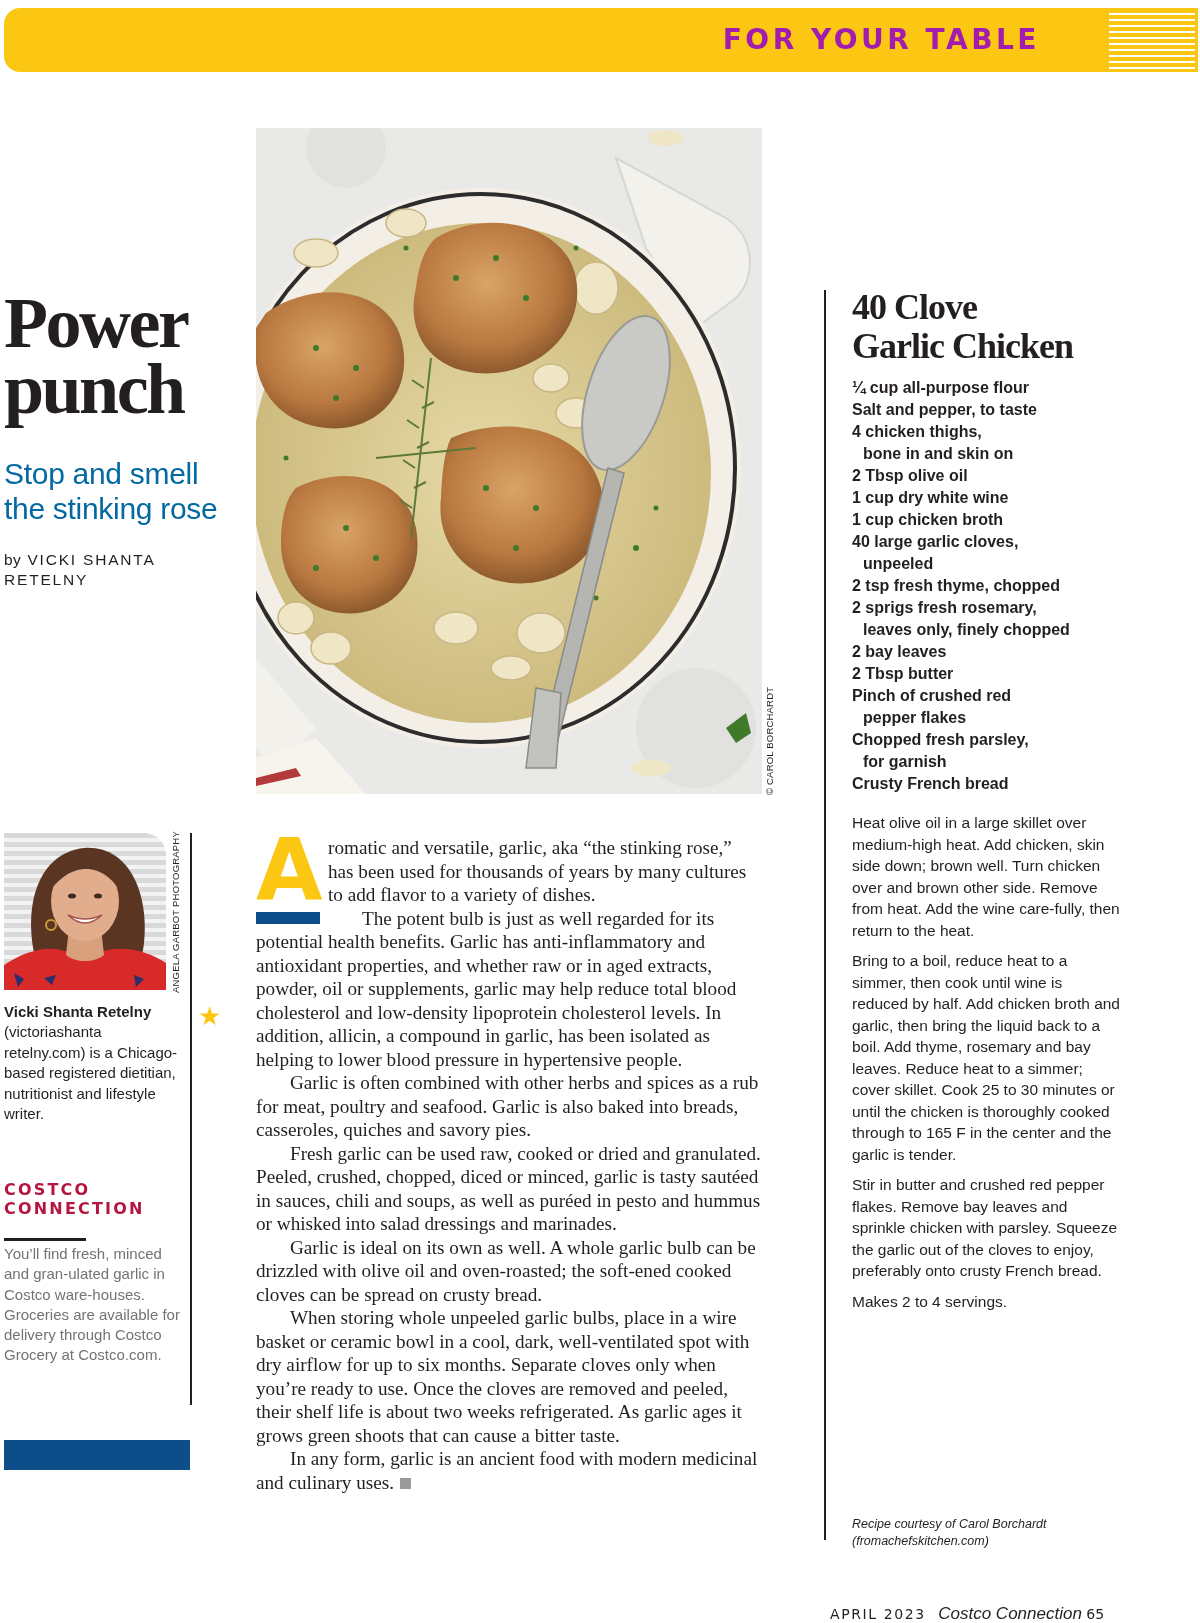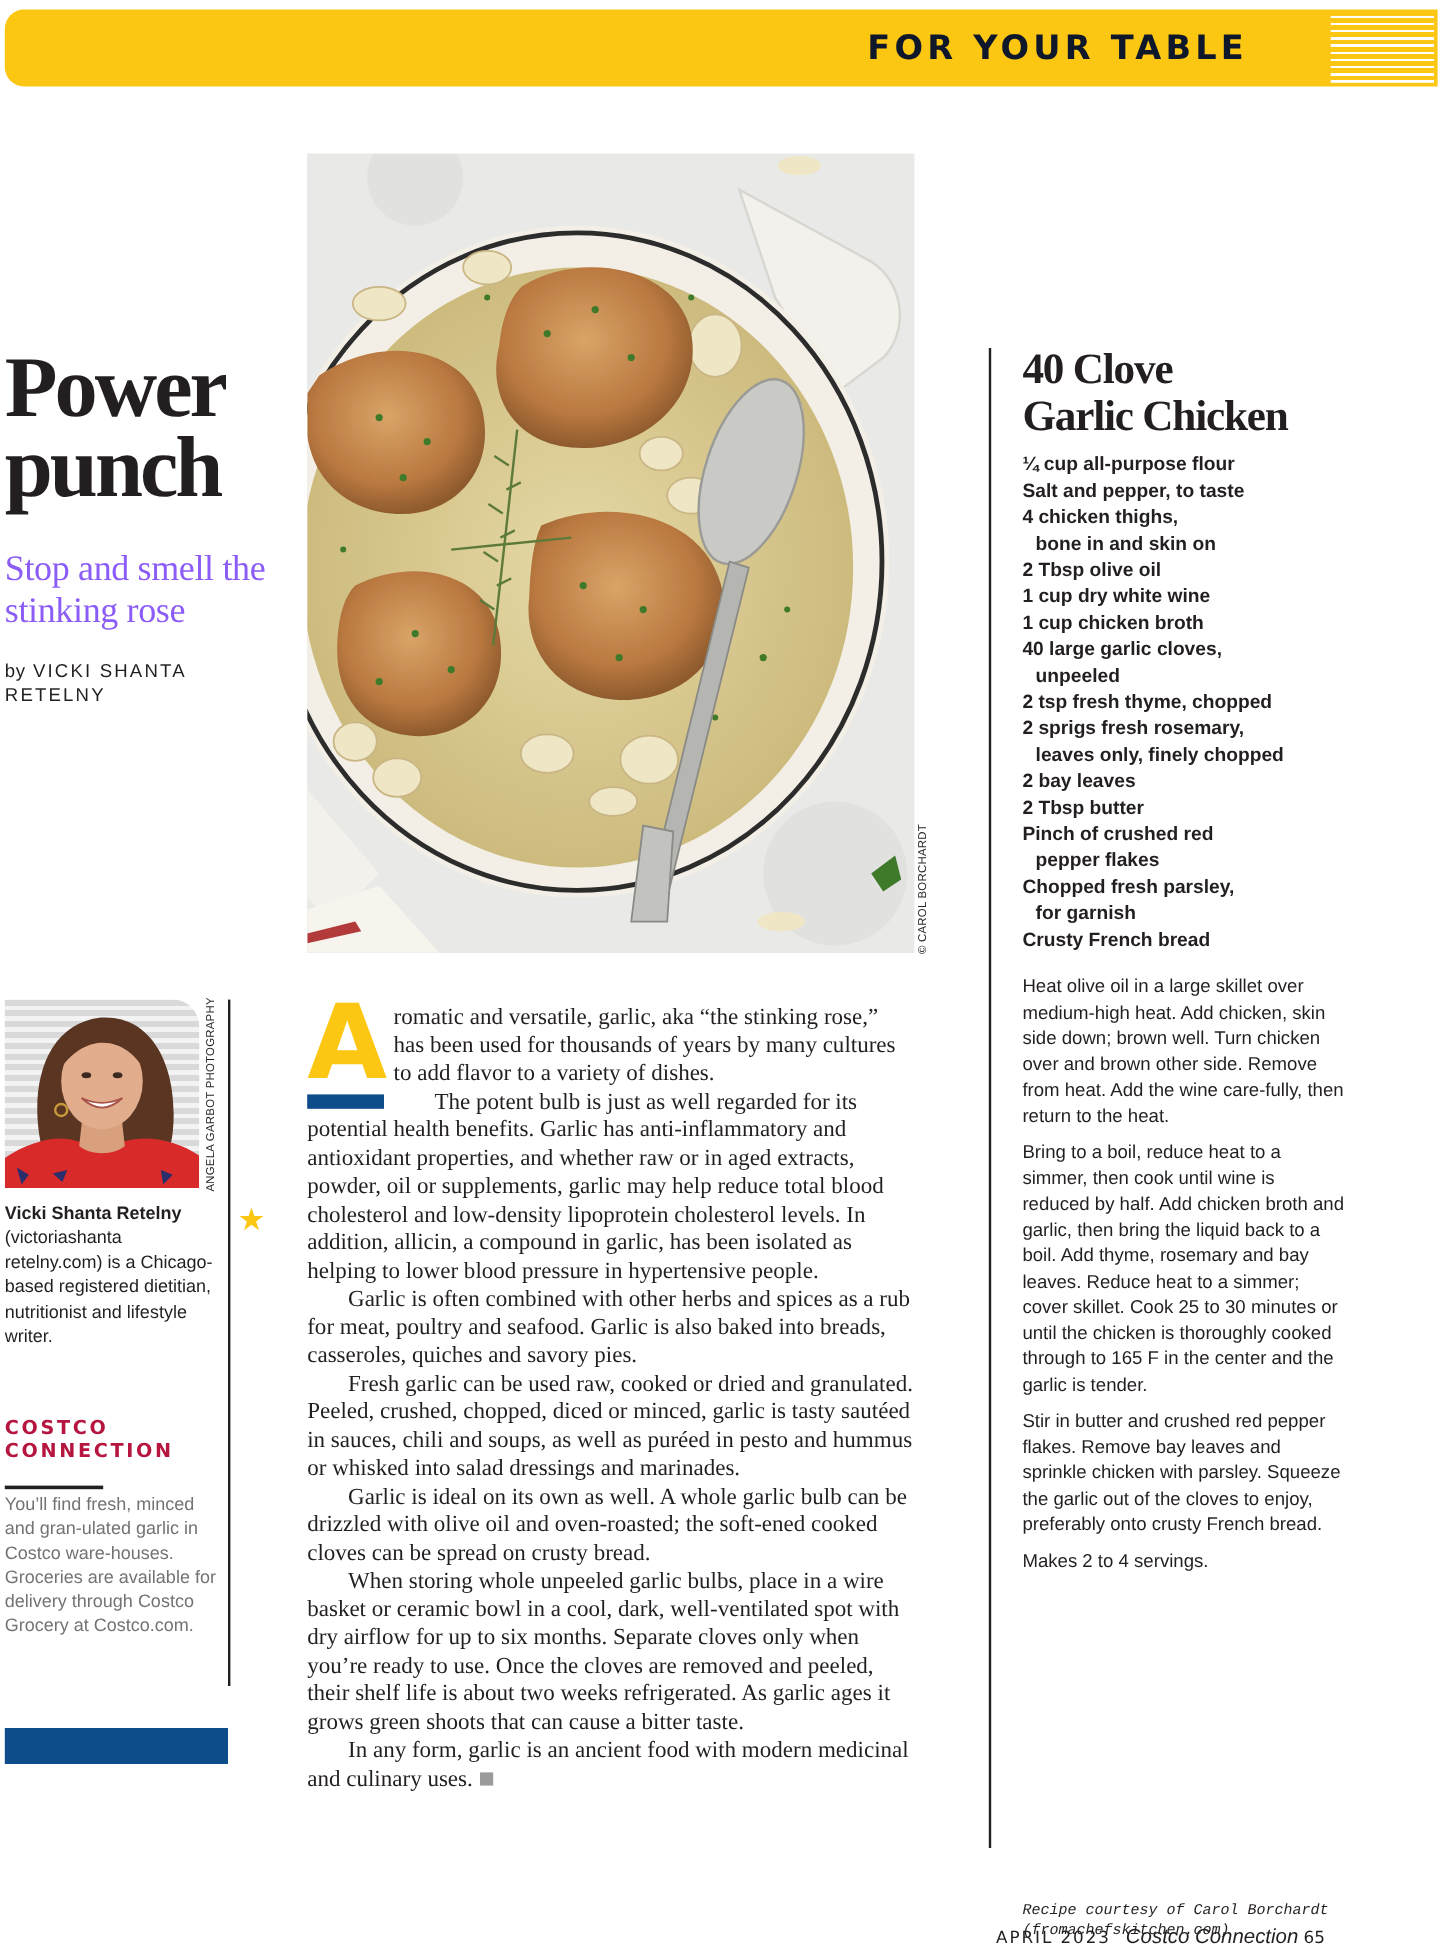--- a/index.html
+++ b/index.html
@@ -7,37 +7,37 @@
   body { position: relative; font-family: "Liberation Sans", sans-serif; color: #231f20; }
 
   
   .banner {
     position: absolute; left: 4px; top: 8px; width: 1194px; height: 64px;
     background: #fcc713; border-radius: 16px 0 0 16px;
   }
   .banner-title {
     position: absolute; right: 158px; top: 15px;
     font-family: "DejaVu Sans", sans-serif; font-weight: bold;
-    font-size: 28px; letter-spacing: 3.5px; color: #0f172a;
+    font-size: 28px; letter-spacing: 3.5px; color: #a21caf;
   }
   .banner-stripes {
     position: absolute; right: 3px; top: 5px; width: 86px; height: 56px;
     background: repeating-linear-gradient(to bottom, #ffffff 0px, #ffffff 2px, #fcc713 2px, #fcc713 6px);
   }
 
   
   .headline {
     position: absolute; left: 4px; top: 290px; width: 230px;
     font-family: "Liberation Serif", serif; font-weight: bold;
     font-size: 72px; line-height: 66px; letter-spacing: -2.5px; color: #231f20;
   }
   .headline span { display: block; }
   .subhead {
     position: absolute; left: 4px; top: 456px; width: 240px;
-    font-family: Liberation Serif, serif; font-size: 30px; line-height: 35px; color: #8b5cf6;
+    font-family: Liberation Sans, sans-serif; font-size: 30px; line-height: 35px; color: #0369a1;
     letter-spacing: -0.3px;
   }
   .byline {
     position: absolute; left: 4px; top: 550px; width: 200px;
     font-family: "Liberation Sans", sans-serif; font-size: 15.5px; line-height: 20px;
     letter-spacing: 1.8px; color: #231f20;
   }
   .byline .by { letter-spacing: 0.5px; }
 
   
@@ -123,22 +123,22 @@
     position: absolute; left: 852px; top: 377px; width: 340px; list-style: none;
     font-family: "Liberation Sans", sans-serif; font-weight: bold; font-size: 16px; line-height: 22px; color: #231f20;
   }
   .ingredients li .cont { display: block; padding-left: 11px; }
   .steps {
     position: absolute; left: 852px; top: 812px; width: 270px;
     font-size: 15.5px; line-height: 21.5px; color: #231f20;
   }
   .steps p { margin-bottom: 9px; }
   .credit {
-    position: absolute; left: 852px; top: 1584px; width: 270px;
-    font-style: italic; font-size: 12.5px; line-height: 17px; color: #231f20; font-family: Liberation Mono, monospace;
+    position: absolute; left: 852px; top: 1516px; width: 270px;
+    font-style: italic; font-size: 12.5px; line-height: 17px; color: #231f20;
   }
 
   
   .footer {
     position: absolute; left: 830px; top: 1604px; white-space: nowrap; color: #231f20;
   }
   .footer .date { font-family: "DejaVu Sans", sans-serif; font-size: 14px; letter-spacing: 1.6px; text-align: center; }
   .footer .mag { font-family: Liberation Sans, sans-serif; font-style: italic; font-size: 17px; margin-left: 8px; }
   .footer .page { font-family: "DejaVu Sans", sans-serif; font-weight: normal; font-size: 14px; margin-left: 0; }
 </style>

